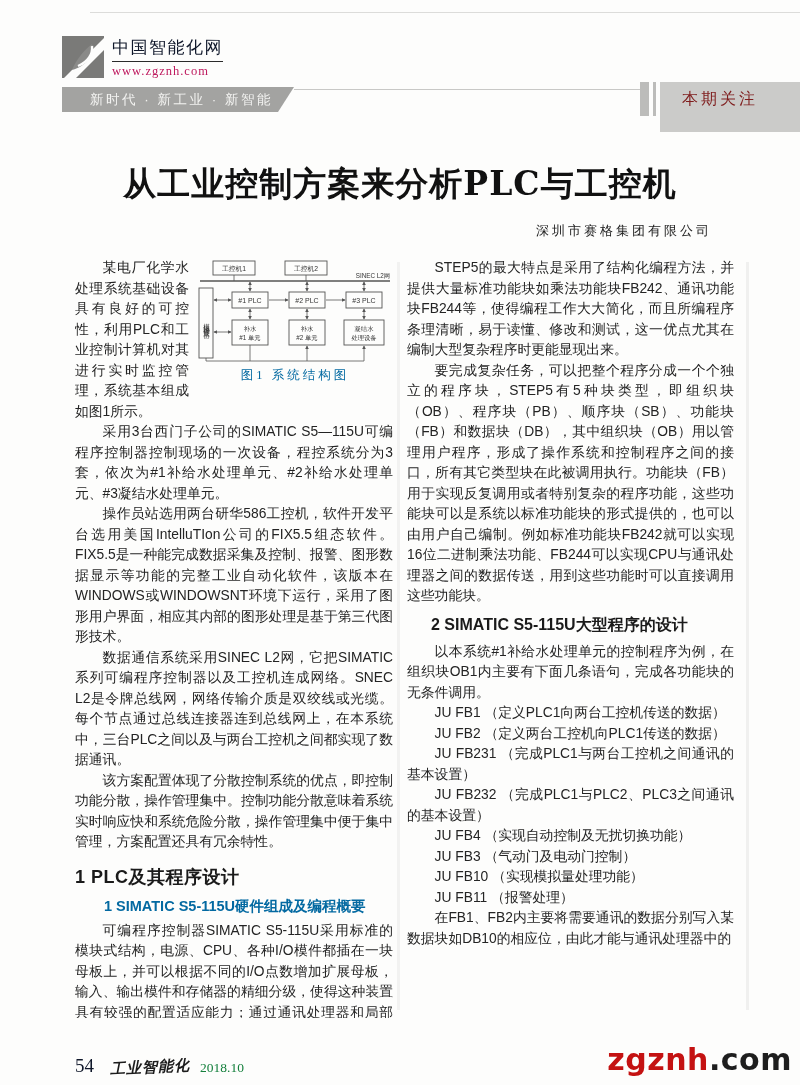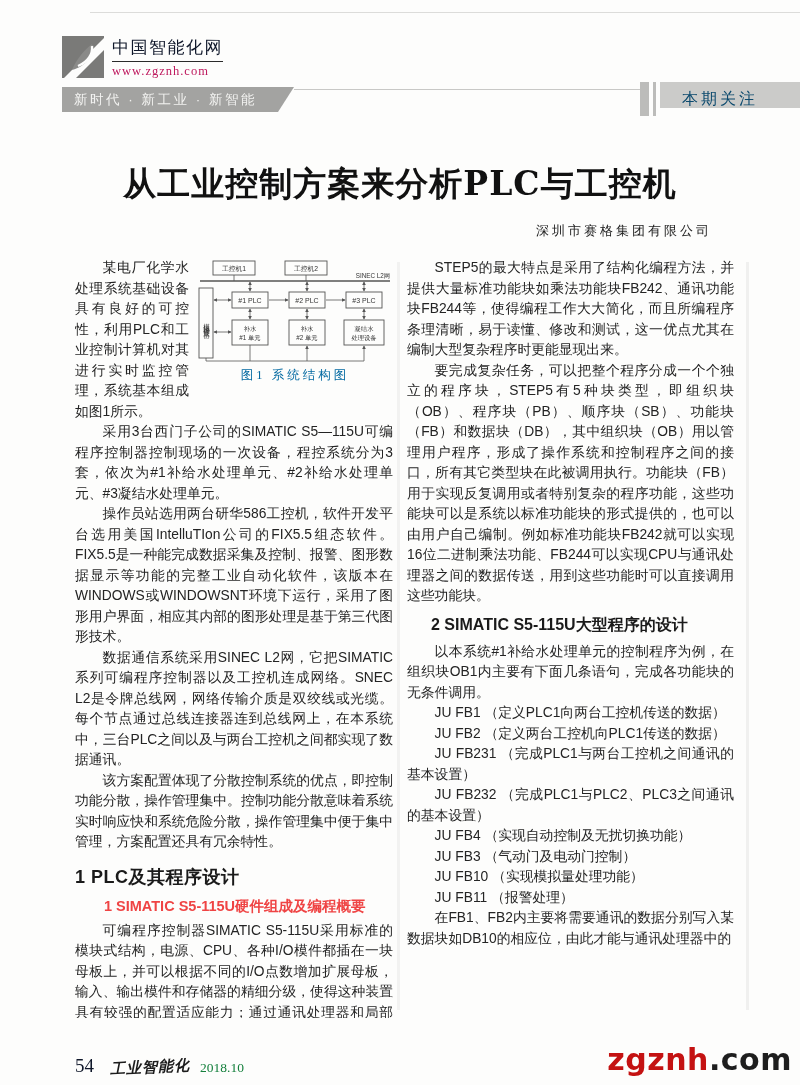--- a/index.html
+++ b/index.html
@@ -14,44 +14,44 @@
   
   .masthead { position: absolute; top: 36px; left: 62px; display: flex; align-items: flex-start; }
   .logo-mark { width: 42px; height: 42px; margin-right: 8px; }
   .logo-title { font-size: 17px; font-weight: normal; letter-spacing: 1.5px; color: #0f172a; }
   .logo-url { font-family: "Liberation Serif", serif; font-size: 12.5px; color: #be185d;
               border-top: 1.5px solid #2a2a2a; margin-top: 2px; padding-top: 2px; letter-spacing: 1px; }
 
   .banner-row { position: absolute; top: 82px; left: 0; right: 0; height: 34px; }
   .banner { position: absolute; left: 62px; top: 5px; width: 232px; height: 25px; line-height: 25px;
             background: #a3a3a1; color: #f2f2f0; font-size: 13.5px; letter-spacing: 2.5px;
-            padding-left: 12px; clip-path: polygon(0 0, 100% 0, calc(100% - 16px) 100%, 0 100%); }
+            padding-left: 28px; clip-path: polygon(0 0, 100% 0, calc(100% - 16px) 100%, 0 100%); }
   .banner-rule { position: absolute; top: 7px; left: 294px; width: 346px; height: 1px; background: #c8c8c6; }
   .focus-bar-thick { position: absolute; left: 640px; top: 0; width: 9px; height: 34px; background: #bcbcba; }
   .focus-bar-thin  { position: absolute; left: 653px; top: 0; width: 3px; height: 34px; background: #bcbcba; }
-  .focus-tag { position: absolute; left: 660px; right: 0; top: 0; height: 26px; line-height: 34px;
-               background: #cbcbc9; color: #0c4a6e; font-size: 16px; letter-spacing: 3px; padding-left: 22px; }
+  .focus-tag { position: absolute; left: 660px; right: 0; top: 0; height: 50px; line-height: 34px;
+               background: #cbcbc9; color: #7f1d1d; font-size: 16px; letter-spacing: 3px; padding-left: 22px; }
 
   
   .article-title { position: absolute; top: 140px; left: 40px; right: 40px; text-align: center;
                    font-family: "DejaVu Serif", "Liberation Serif", serif; font-weight: bold;
                    font-size: 33px; letter-spacing: 1px; color: #111; }
   .author-line { position: absolute; top: 222px; left: 0; right: 88px; text-align: right;
                  font-family: "Liberation Serif", serif; font-size: 13px; letter-spacing: 3px; color: #222; }
 
   
   .columns { position: absolute; top: 258px; left: 75px; width: 659px; height: 760px;
              display: flex; gap: 14px; overflow: hidden; }
   .col-left { width: 318px; }
   .col-right { flex: 1; }
   .col p { margin: 0; font-size: 13.8px; line-height: 20.5px; text-align: justify; color: #242424; }
   .para { text-indent: 2em; }
   .no-indent { text-indent: 0; }
   .h-main { margin: 12px 0 8px; font-size: 18px; font-weight: bold; color: #1a1a1a; letter-spacing: 0.5px; }
-  .h-sub  { margin: 2px 0 5px; font-size: 14.5px; font-weight: bold; color: #ef4444; text-indent: 2em; }
+  .h-sub  { margin: 2px 0 5px; font-size: 14.5px; font-weight: bold; color: #0369a1; text-indent: 2em; }
   .h-right{ margin: 8px 0 6px; font-size: 16px; font-weight: bold; color: #1a1a1a; text-indent: 1.5em; }
 
   
   .diagram-figure { position: relative; float: right; width: 196px; margin: 2px 0 4px 8px; }
   .diagram { display: block; width: 196px; height: 104px; }
   .diagram line, .diagram path.wire { stroke: #555; stroke-width: 0.8; fill: none; }
   .diagram .bus { stroke-width: 1.5; }
   .diagram rect { fill: #fdfdfc; stroke: #555; stroke-width: 0.9; }
   .diagram text { fill: #333; font-family: "Liberation Sans", sans-serif; }
   .da { marker-start: url(#arw); marker-end: url(#arw); }

